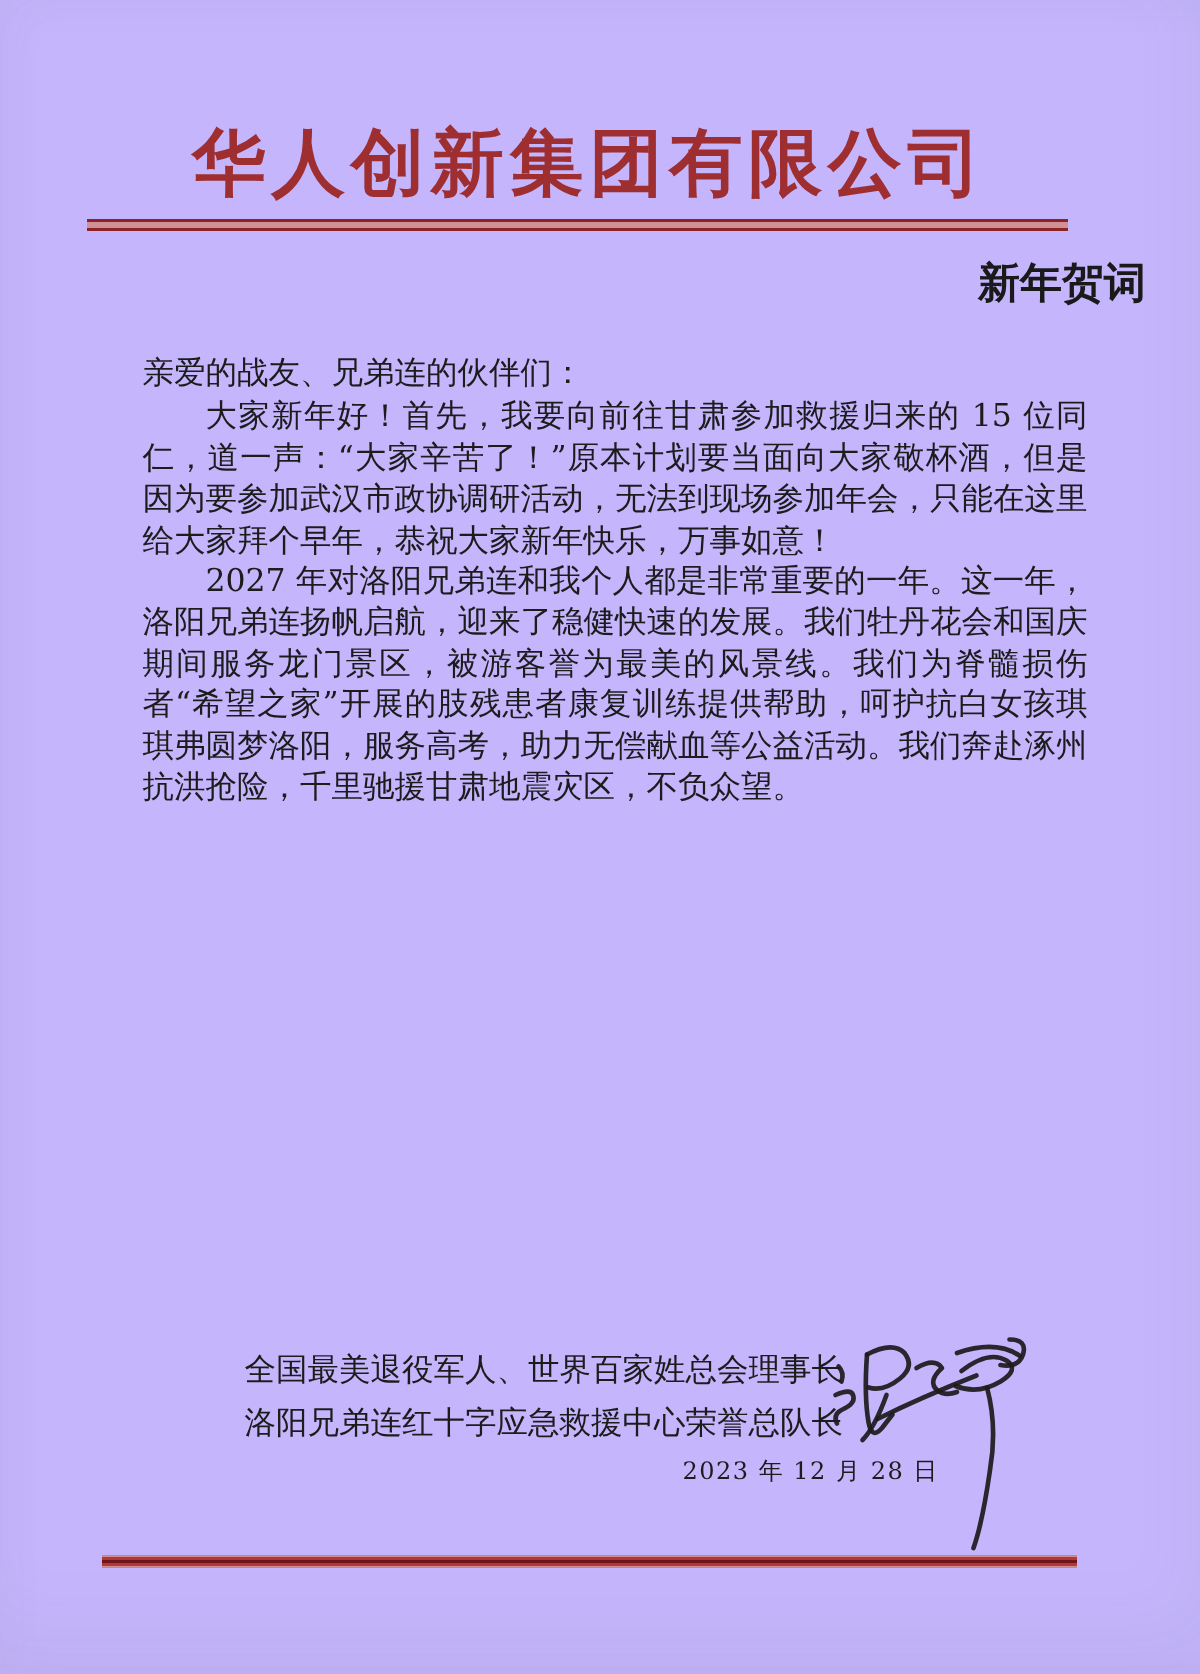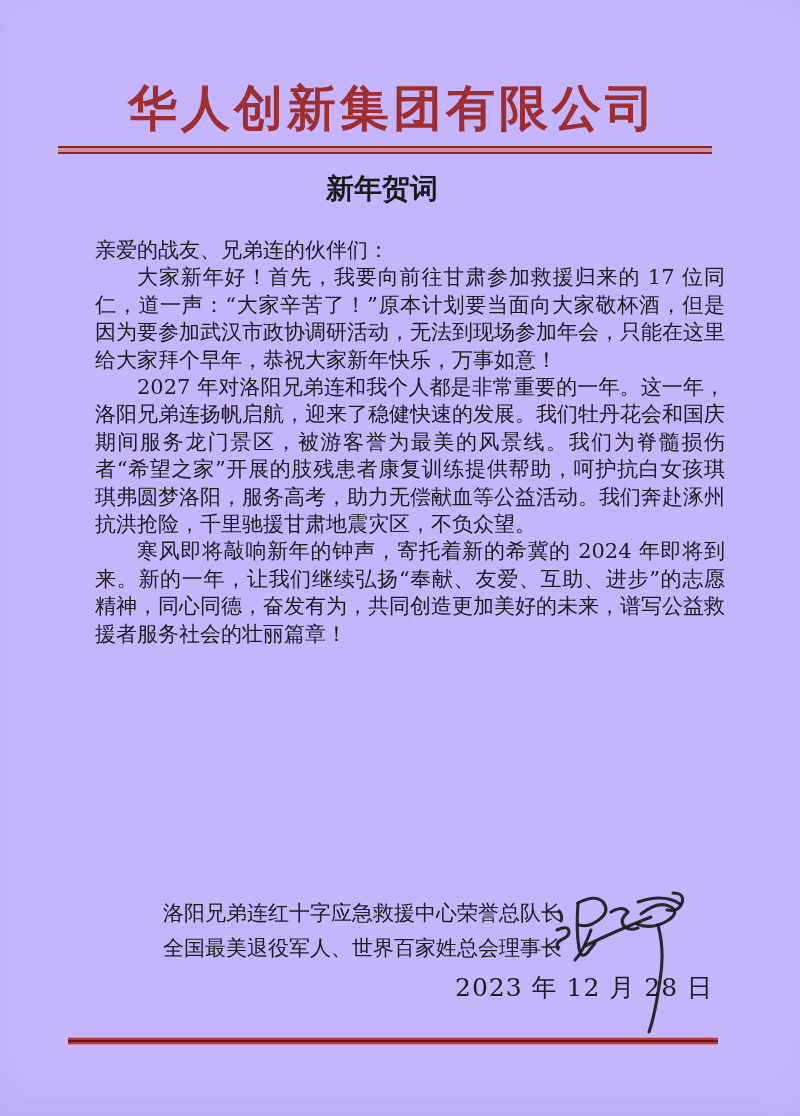--- a/index.html
+++ b/index.html
@@ -31,43 +31,43 @@
   }
   .rule-header{
     position:absolute; top:146px; left:58px; width:654px; height:8px;
     background:#cf9194;
     border-top:2px solid #8c2326;
     border-bottom:2px solid #8c2326;
     box-sizing:border-box;
   }
   .doc-title{
     position:absolute; top:170px; left:0; width:764px;
-    text-align:center;
+    text-align:right;
     font-family:"DejaVu Sans", sans-serif;
     font-size:28px; font-weight:600;
     color:#1a1a1a;
     margin:0;
   }
   .letter-body{
     position:absolute; top:237px; left:95px; width:630px;
     font-size:21px; line-height:27.4px;
     text-align:justify;
     color:#1c1c1c;
   }
   .letter-body p{ margin:0; text-indent:2em; }
-  .letter-body p.salutation{ text-indent:0; }
+  .letter-body p.salutation{ text-indent:0;font-family:Liberation Mono, monospace; }
   .signature-block{
     position:absolute; top:896px; left:163px; width:470px;
     font-size:21px; line-height:35px;
     color:#1c1c1c;
     white-space:nowrap;
   }
   .date-line{
     position:absolute; top:971px; left:455px;
-    font-size:25px; letter-spacing:1px;
+    font-size:16px; letter-spacing:1px;
     color:#1c1c1c;
     white-space:nowrap;
   }
   .rule-footer{
     position:absolute; top:1037px; left:68px; width:650px; height:6px;
     background:#b0383c;
     border-top:1px solid #d28f92;
     border-bottom:1px solid #d28f92;
     box-sizing:content-box;
   }
@@ -91,28 +91,27 @@
 <div class="page">
 
   <div class="company-name">华人创新集团有限公司</div>
 
   <div class="rule-header"></div>
 
   <h1 class="doc-title">新年贺词</h1>
 
   <div class="letter-body">
     <p class="salutation">亲爱的战友、兄弟连的伙伴们：</p>
-    <p>大家新年好！首先，我要向前往甘肃参加救援归来的 17 位同仁，道一声：“大家辛苦了！”原本计划要当面向大家敬杯酒，但是因为要参加武汉市政协调研活动，无法到现场参加年会，只能在这里给大家拜个早年，恭祝大家新年快乐，万事如意！</p>
+    <p>大家新年好！首先，我要向前往甘肃参加救援归来的 15 位同仁，道一声：“大家辛苦了！”原本计划要当面向大家敬杯酒，但是因为要参加武汉市政协调研活动，无法到现场参加年会，只能在这里给大家拜个早年，恭祝大家新年快乐，万事如意！</p>
     <p>2027 年对洛阳兄弟连和我个人都是非常重要的一年。这一年，洛阳兄弟连扬帆启航，迎来了稳健快速的发展。我们牡丹花会和国庆期间服务龙门景区，被游客誉为最美的风景线。我们为脊髓损伤者“希望之家”开展的肢残患者康复训练提供帮助，呵护抗白女孩琪琪弗圆梦洛阳，服务高考，助力无偿献血等公益活动。我们奔赴涿州抗洪抢险，千里驰援甘肃地震灾区，不负众望。</p>
-    <p>寒风即将敲响新年的钟声，寄托着新的希冀的 2024 年即将到来。新的一年，让我们继续弘扬“奉献、友爱、互助、进步”的志愿精神，同心同德，奋发有为，共同创造更加美好的未来，谱写公益救援者服务社会的壮丽篇章！</p>
   </div>
 
   <div class="signature-block">
+    <div>全国最美退役军人、世界百家姓总会理事长</div>
     <div>洛阳兄弟连红十字应急救援中心荣誉总队长</div>
-    <div>全国最美退役军人、世界百家姓总会理事长</div>
   </div>
 
   <svg class="signature-svg" viewBox="0 0 170 160" aria-hidden="true">
     <path d="M16,31 q4,4 2,10"></path>
     <path d="M14,50 q11,-5 12,1 q1,5 -8,9 q-6,3 -3,9"></path>
     <path d="M35,23 q-2,28 1,45 q2,12 9,4 l7,-9"></path>
     <path d="M48,50 q-8,22 -16,30"></path>
     <path d="M35,23 q17,-9 25,-1 q7,9 -3,17 q-11,9 -21,6"></path>
     <path d="M68,32 q12,-7 17,0 q-10,9 -3,15 q5,4 13,1"></path>
     <path d="M42,66 Q70,52 108,37"></path>

